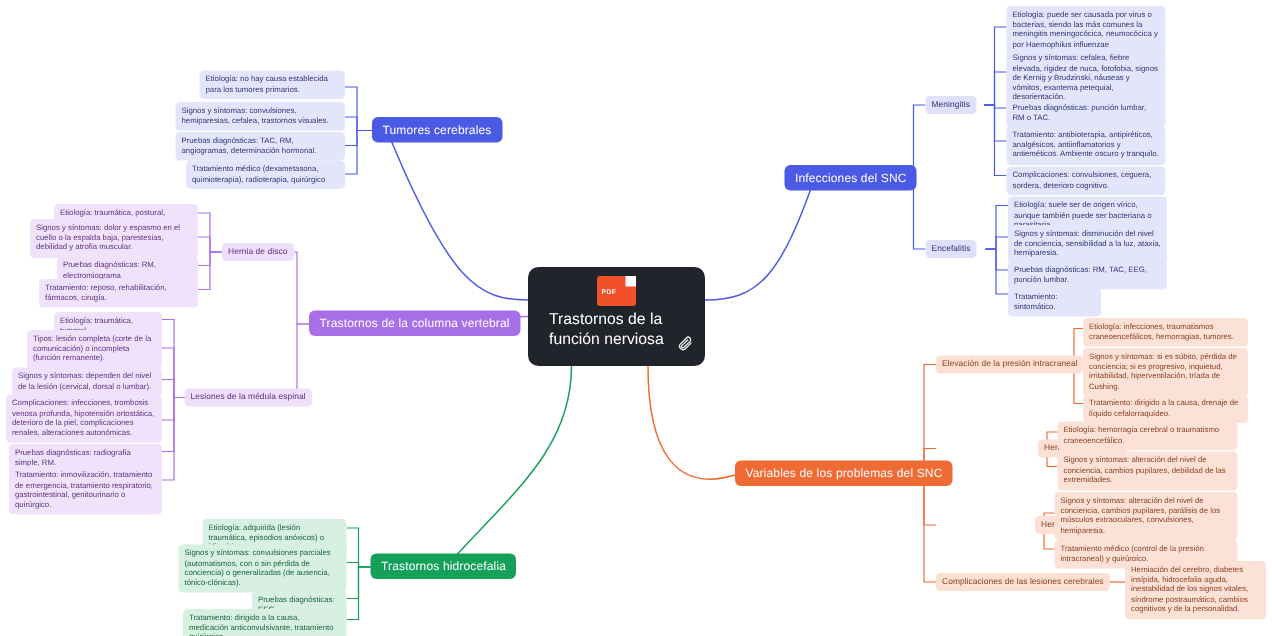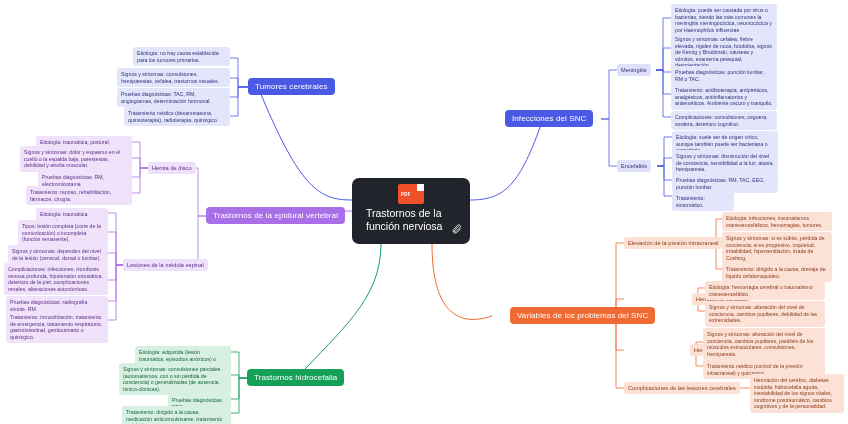--- a/index.html
+++ b/index.html
@@ -162,21 +162,21 @@
     <svg class="clip" viewBox="0 0 24 24" fill="none" stroke="#ffffff" stroke-width="2" stroke-linecap="round" stroke-linejoin="round">
       <path d="M21 12.5l-8.5 8.5a5 5 0 01-7-7l9-9a3.5 3.5 0 015 5l-9 9a2 2 0 01-2.8-2.8l8.3-8.3"></path>
     </svg>
   </div>
   <div class="node leaf blue" style="left:133px;top:47px;width:97px;">Etiología: no hay causa establecida para los tumores primarios.</div>
   <div class="node leaf blue" style="left:117px;top:68px;width:113px;">Signos y síntomas: convulsiones, hemiparesias, cefalea, trastornos visuales.</div>
   <div class="node leaf blue" style="left:117px;top:88px;width:113px;">Pruebas diagnósticas: TAC, RM, angiogramas, determinación hormonal.</div>
   <div class="node leaf blue" style="left:124px;top:107px;width:106px;">Tratamiento médico (dexametasona, quimioterapia), radioterapia, quirúrgico</div>
 
   <div class="node main purple" style="left:206px;top:207px;">
-    <span>Trastornos de la epidural vertebral</span>
+    <span>Trastornos de la columna vertebral</span>
   </div>
   <div class="node sub purple" style="left:148px;top:162px;">
     <span>Hernia de disco</span>
   </div>
   <div class="node leaf purple" style="left:36px;top:136px;width:96px;">Etiología: traumática, postural, desconocida.</div>
   <div class="node leaf purple" style="left:20px;top:146px;width:112px;">Signos y síntomas: dolor y espasmo en el cuello o la espalda baja, parestesias, debilidad y atrofia muscular.</div>
   <div class="node leaf purple" style="left:38px;top:171px;width:94px;">Pruebas diagnósticas: RM, electromiograma</div>
   <div class="node leaf purple" style="left:26px;top:186px;width:106px;">Tratamiento: reposo, rehabilitación, fármacos, cirugía.</div>
 
   <div class="node sub purple" style="left:123px;top:259px;">
@@ -190,41 +190,41 @@
   <div class="node leaf purple" style="left:6px;top:311px;width:102px;">Tratamiento: inmovilización, tratamiento de emergencia, tratamiento respiratorio, gastrointestinal, genitourinario o quirúrgico.</div>
 
   <div class="node main green" style="left:247px;top:369px;">
     <span>Trastornos hidrocefalia</span>
   </div>
   <div class="node leaf green" style="left:135px;top:346px;width:96px;">Etiología: adquirida (lesión traumática, episodios anóxicos) o idiopática.</div>
   <div class="node leaf green" style="left:119px;top:363px;width:112px;">Signos y síntomas: convulsiones parciales (automatismos, con o sin pérdida de conciencia) o generalizadas (de ausencia, tónico-clónicas).</div>
   <div class="node leaf green" style="left:168px;top:394px;width:63px;">Pruebas diagnósticas: EEG.</div>
   <div class="node leaf green" style="left:122px;top:406px;width:109px;">Tratamiento: dirigido a la causa, medicación anticonvulsivante, tratamiento quirúrgico.</div>
 
-  <div class="node main blue" style="left:505px;top:110px;">
+  <div class="node main blue" style="left:523px;top:110px;">
     <span>Infecciones del SNC</span>
   </div>
   <div class="node sub blue" style="left:617px;top:64px;">
     <span>Meningitis</span>
   </div>
   <div class="node leaf blue" style="left:671px;top:4px;width:106px;">Etiología: puede ser causada por virus o bacterias, siendo las más comunes la meningitis meningocócica, neumocócica y por Haemophilus influenzae</div>
   <div class="node leaf blue" style="left:671px;top:33px;width:106px;">Signos y síntomas: cefalea, fiebre elevada, rigidez de nuca, fotofobia, signos de Kernig y Brudzinski, náuseas y vómitos, exantema petequial, desorientación.</div>
   <div class="node leaf blue" style="left:671px;top:66px;width:106px;">Pruebas diagnósticas: punción lumbar, RM o TAC.</div>
   <div class="node leaf blue" style="left:671px;top:84px;width:106px;">Tratamiento: antibioterapia, antipiréticos, analgésicos, antiinflamatorios y antieméticos. Ambiente oscuro y tranquilo.</div>
   <div class="node leaf blue" style="left:671px;top:111px;width:106px;">Complicaciones: convulsiones, ceguera, sordera, deterioro cognitivo.</div>
 
   <div class="node sub blue" style="left:617px;top:160px;">
     <span>Encefalitis</span>
   </div>
   <div class="node leaf blue" style="left:672px;top:131px;width:106px;">Etiología: suele ser de origen vírico, aunque también puede ser bacteriana o parasitaria.</div>
   <div class="node leaf blue" style="left:672px;top:150px;width:106px;">Signos y síntomas: disminución del nivel de conciencia, sensibilidad a la luz, ataxia, hemiparesia.</div>
   <div class="node leaf blue" style="left:672px;top:174px;width:106px;">Pruebas diagnósticas: RM, TAC, EEG, punción lumbar.</div>
   <div class="node leaf blue" style="left:672px;top:192px;width:62px;">Tratamiento: sintomático.</div>
 
-  <div class="node main orange" style="left:490px;top:307px;margin-left:20px;">
+  <div class="node main orange" style="left:490px;top:307px;">
     <span>Variables de los problemas del SNC</span>
   </div>
 
   <div class="node sub orange" style="left:624px;top:237px;">
     <span>Elevación de la presión intracraneal</span>
   </div>
   <div class="node leaf orange" style="left:722px;top:212px;width:110px;">Etiología: infecciones, traumatismos craneoencefálicos, hemorragias, tumores.</div>
   <div class="node leaf orange" style="left:722px;top:232px;width:110px;">Signos y síntomas: si es súbito, pérdida de conciencia; si es progresivo, inquietud, irritabilidad, hiperventilación, tríada de Cushing.</div>
   <div class="node leaf orange" style="left:722px;top:263px;width:110px;">Tratamiento: dirigido a la causa, drenaje de líquido cefalorraquídeo.</div>
 

